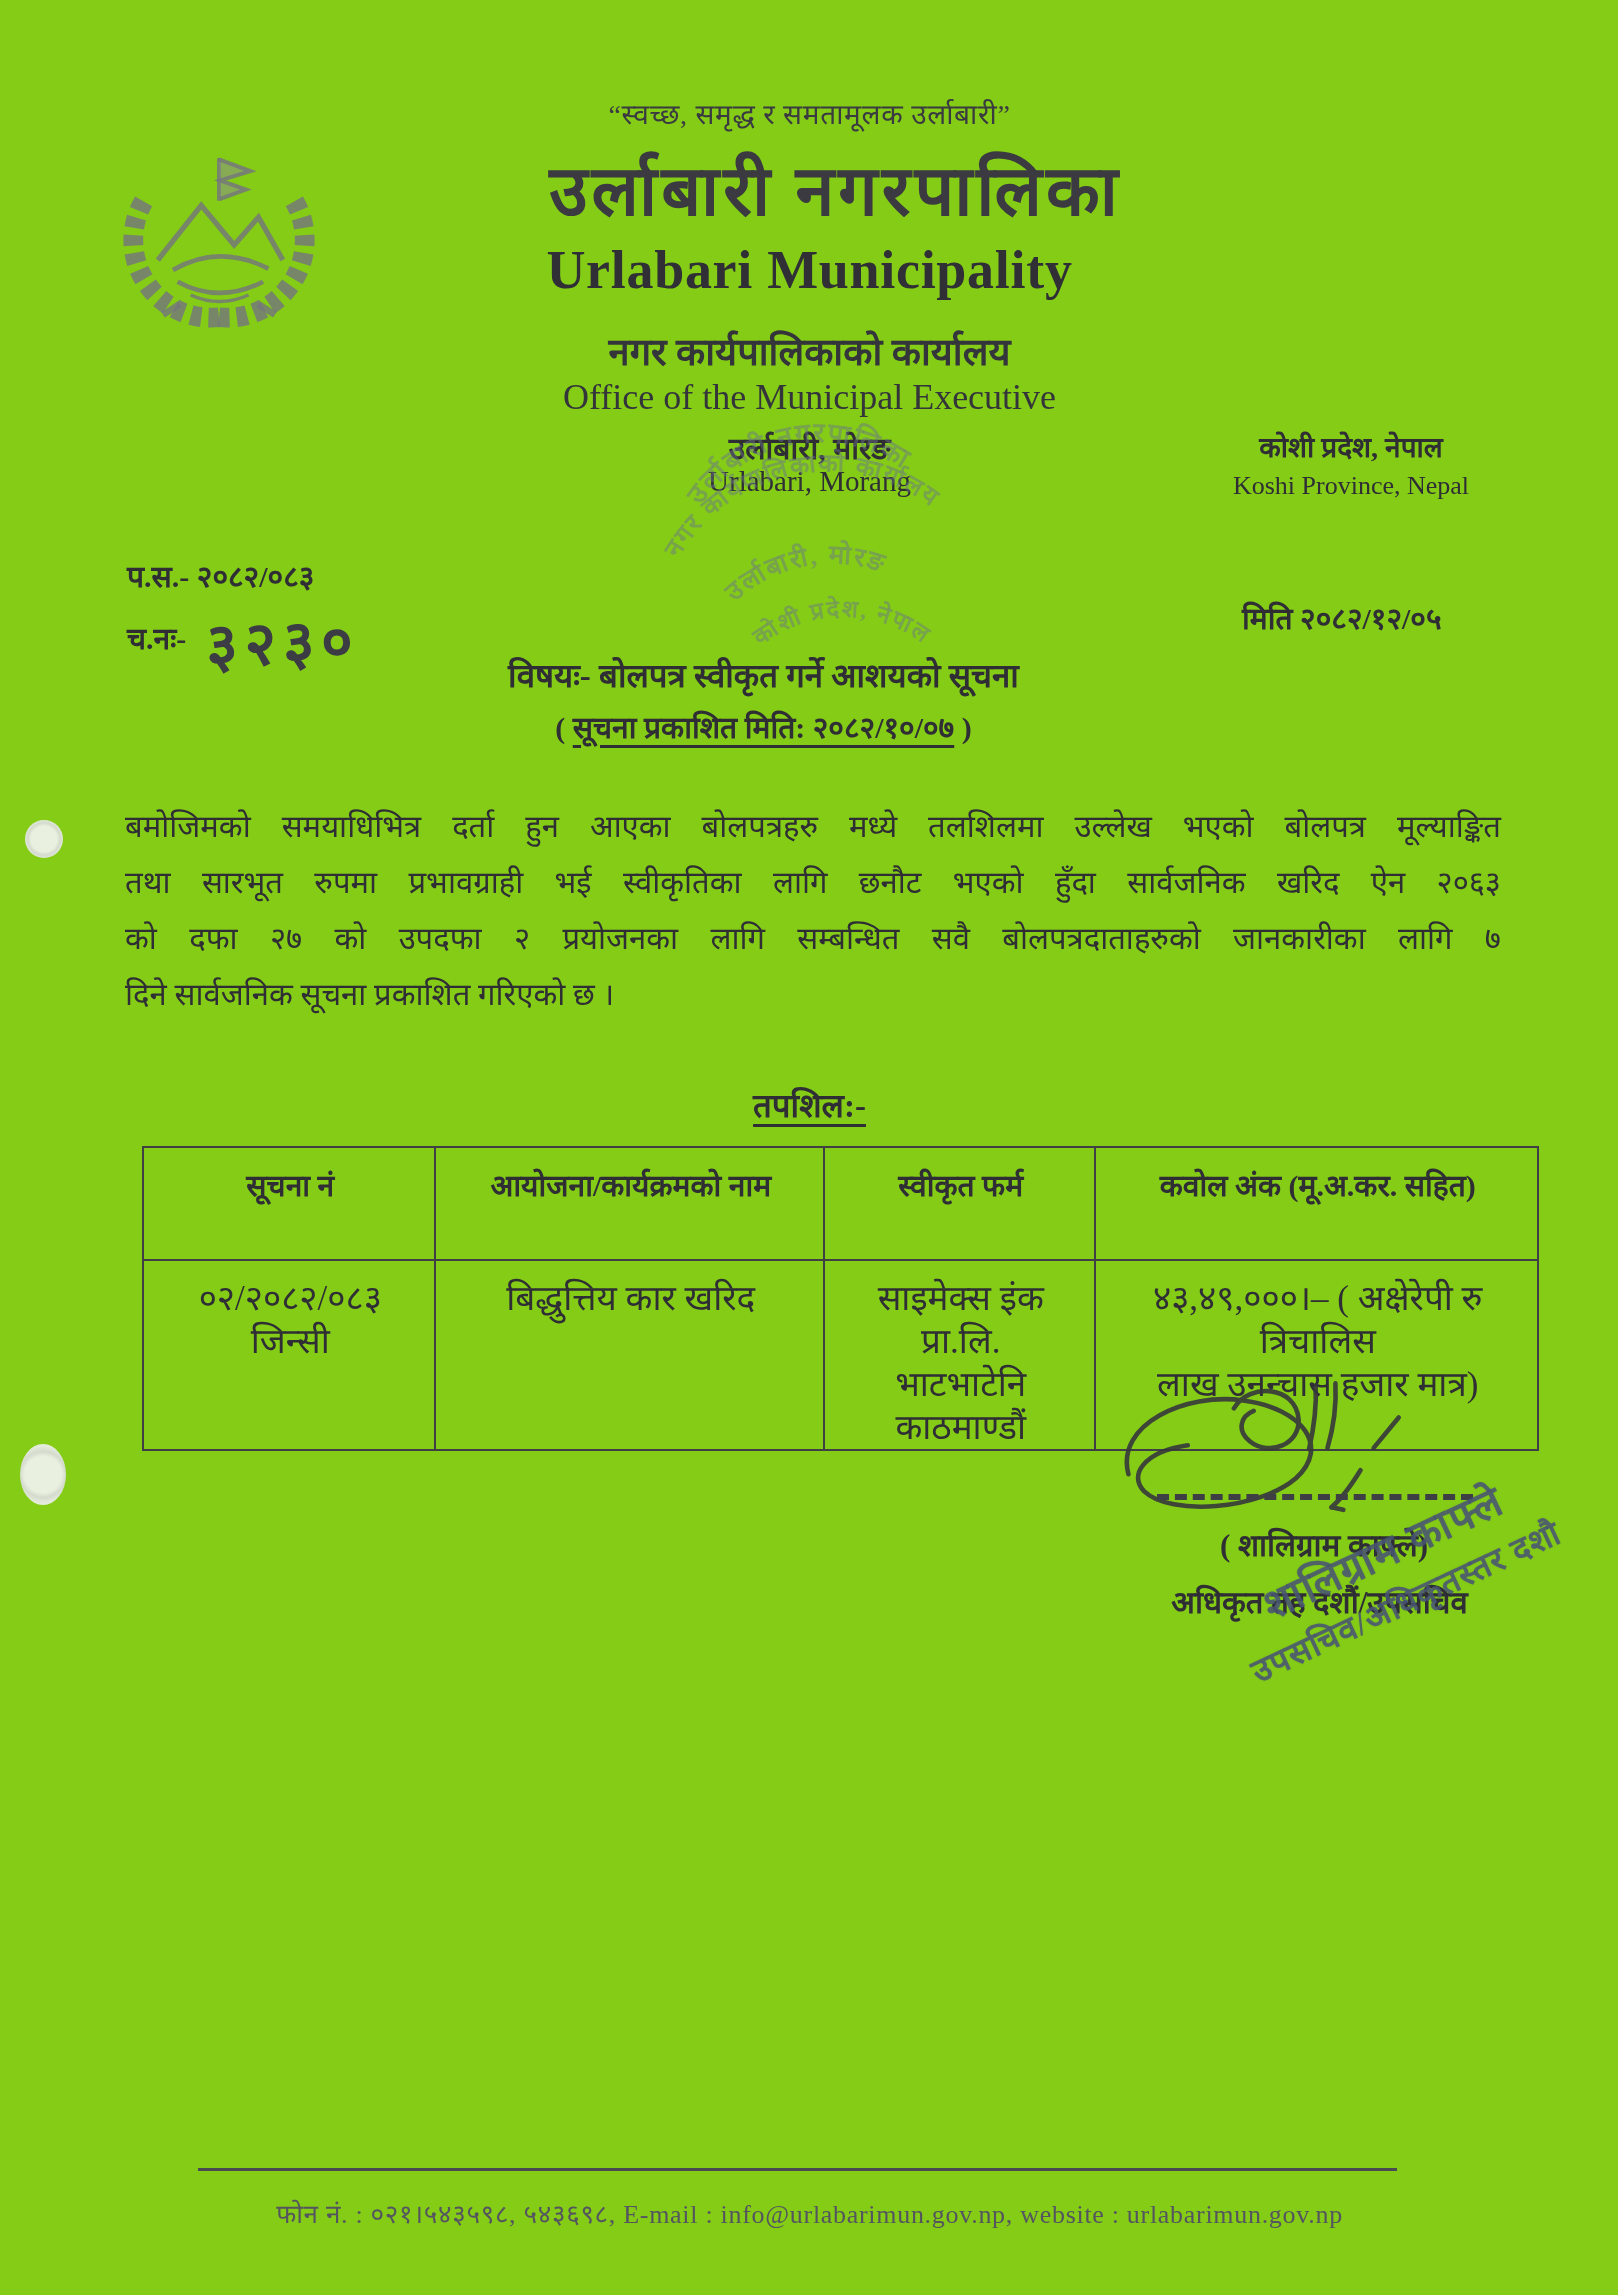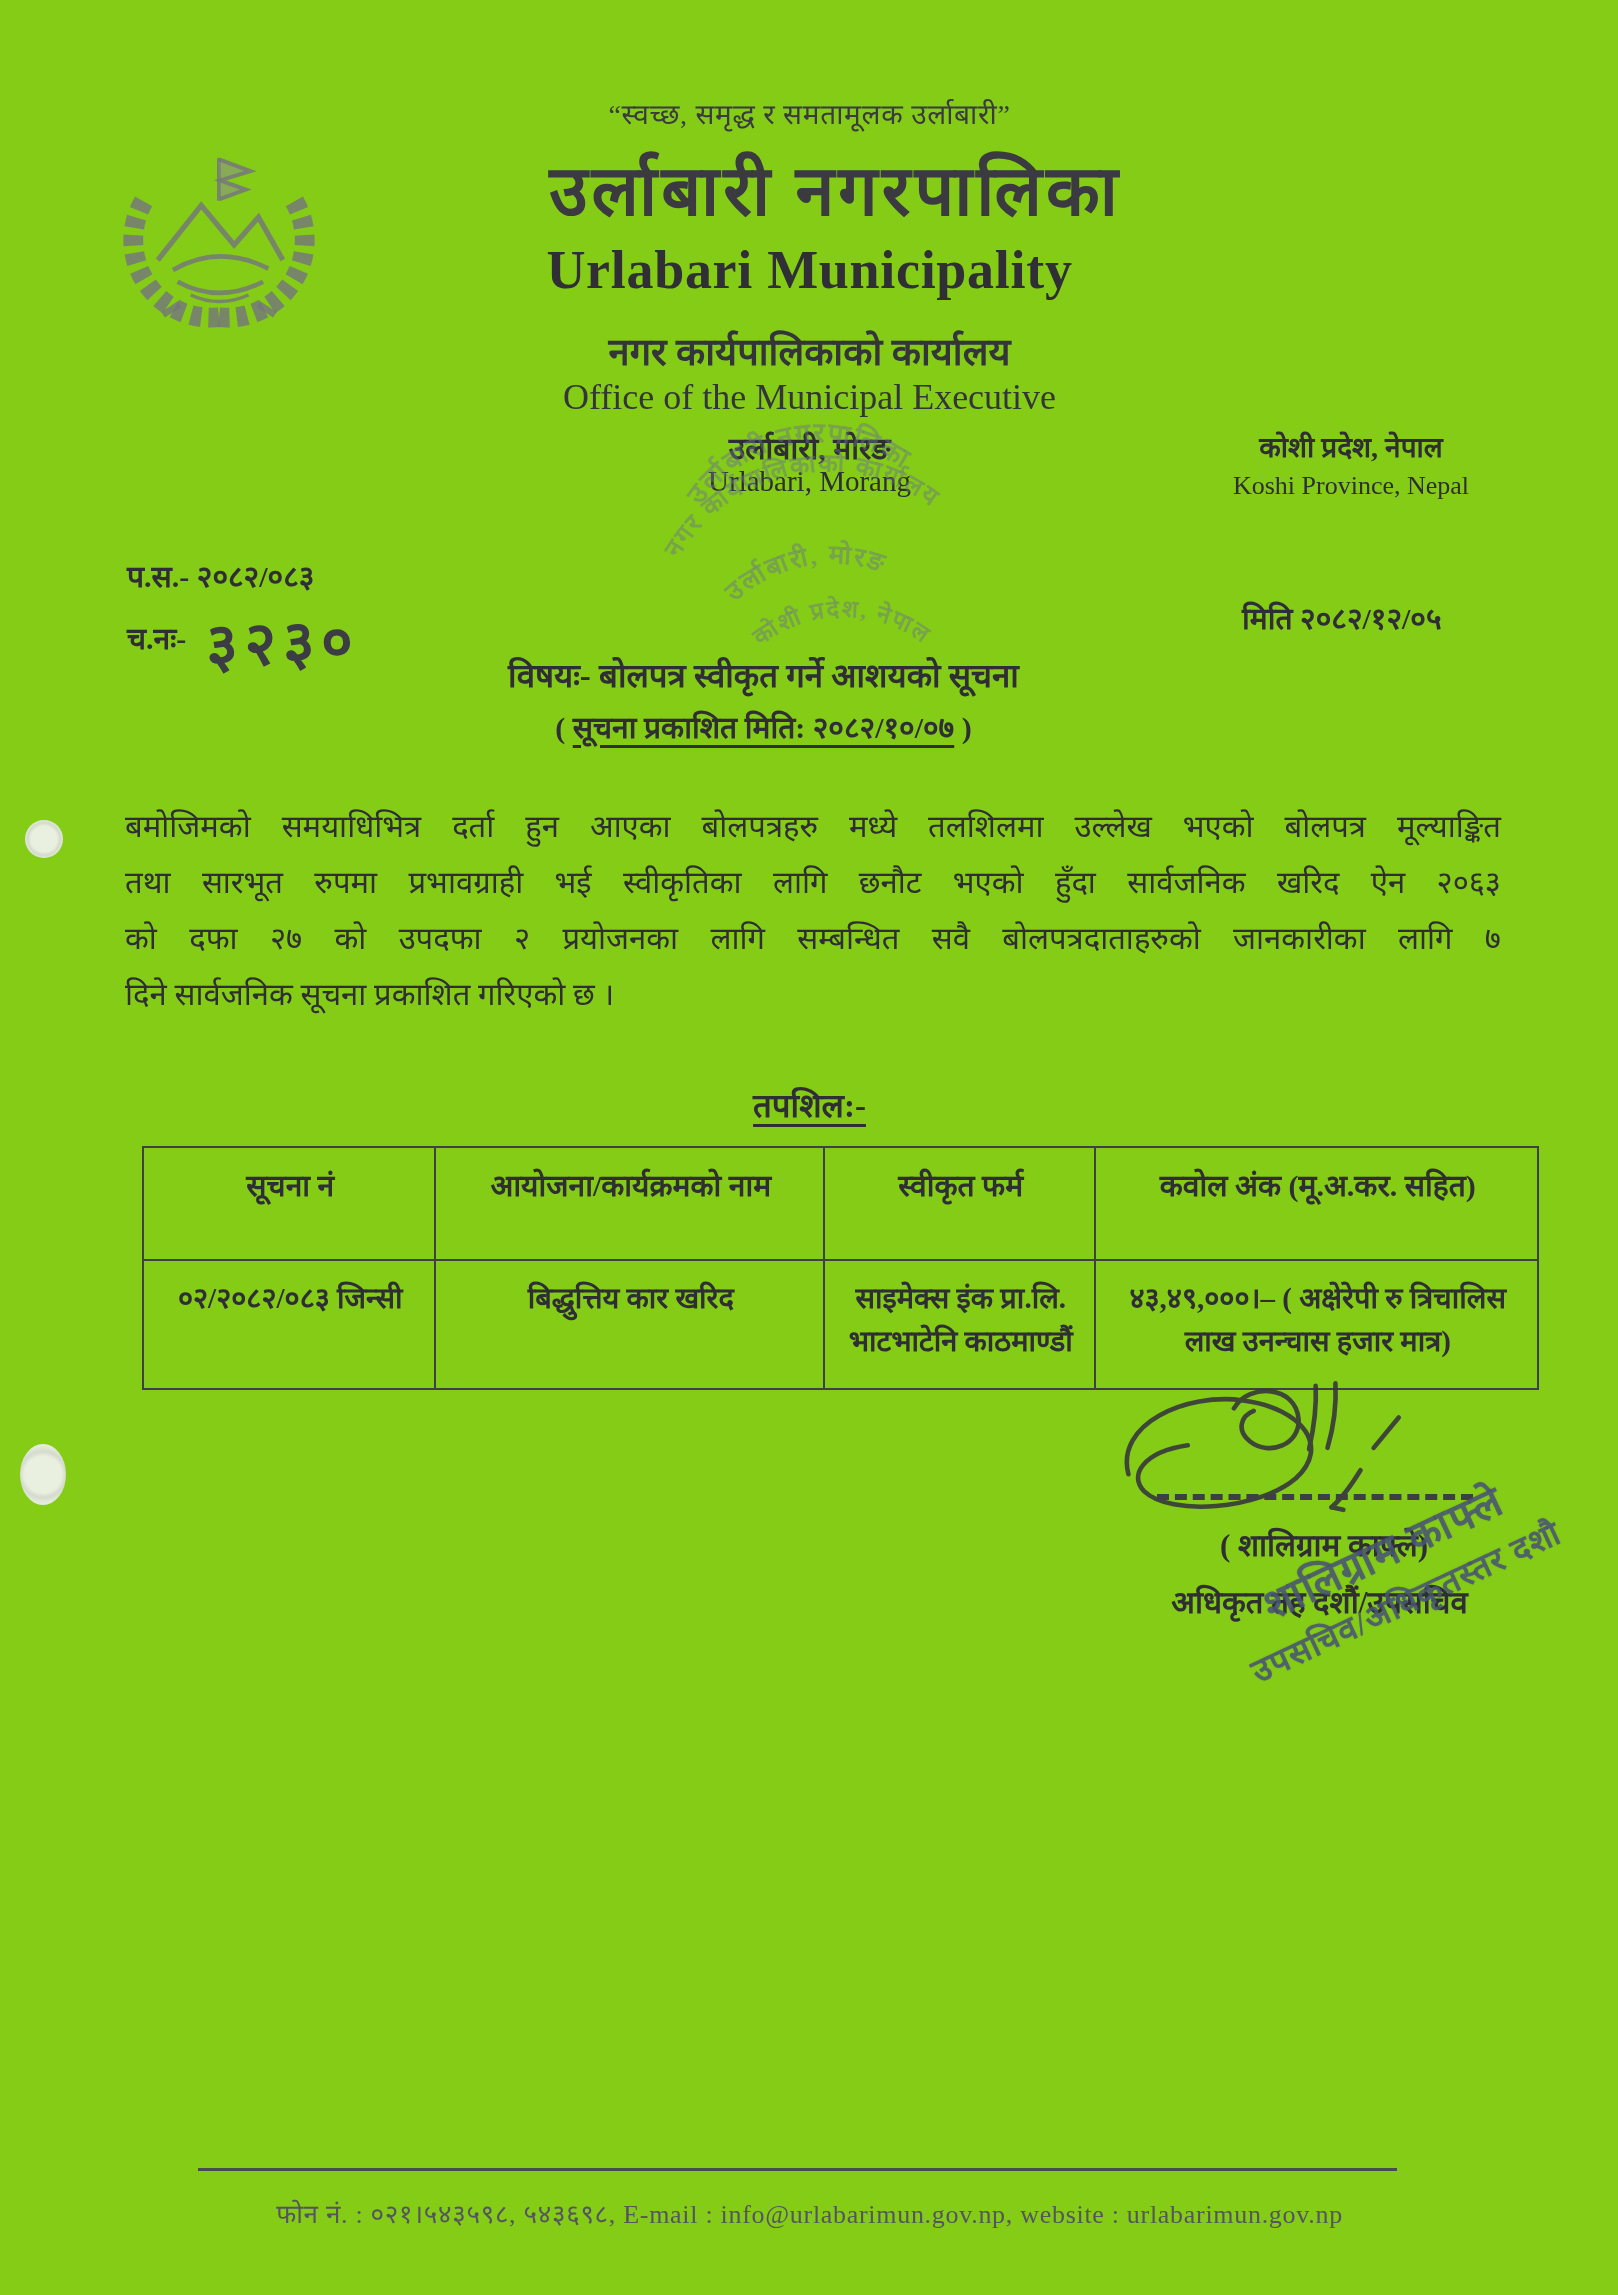--- a/index.html
+++ b/index.html
@@ -51,21 +51,21 @@
   .body-line.last{text-align-last:left;}
 
   .tapasil{top:1082px;font-size:33px;font-weight:700;text-decoration:underline;text-underline-offset:6.6px;}
 
   table.notice{position:absolute;left:142px;top:1146px;border-collapse:collapse;table-layout:fixed;}
   table.notice th,table.notice td{
     border:2.6px solid #3f3f46;vertical-align:top;text-align:center;
     padding:16px 12px 0 14.5px;font-weight:600;
   }
   table.notice th{height:113px;font-size:30px;box-sizing:border-box;}
-  table.notice td{height:129px;font-size:29px;line-height:43px;font-weight:700;box-sizing:border-box;}
+  table.notice td{height:129px;font-size:35px;line-height:43px;font-weight:400;box-sizing:border-box;}
   .c1{width:292px;} .c2{width:389px;} .c3{width:271px;} .c4{width:443px;}
 
   .signature{left:1077px;top:1370px;}
   .sig-dashes{left:1157px;top:1494px;width:316px;border-top:6px dashed #3e3e45;}
   .sig-name{left:1133px;top:1523px;width:382px;text-align:center;font-size:31px;font-weight:600;}
   .sig-title{left:1102px;top:1580px;width:435px;text-align:center;font-size:31px;font-weight:600;}
 
   .name-stamp{left:1179px;top:1601px;width:501px;transform:rotate(-25deg);
               transform-origin:10% 90%;text-align:center;color:rgba(72,84,116,.82);
               text-shadow:0 0 1.3px rgba(72,84,116,.35);}

